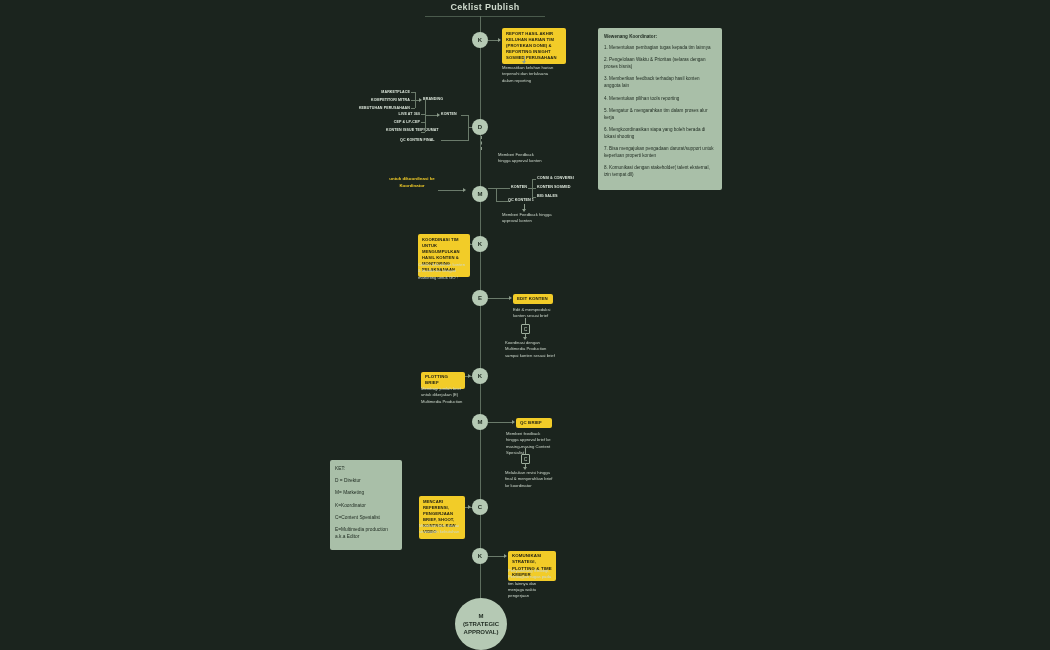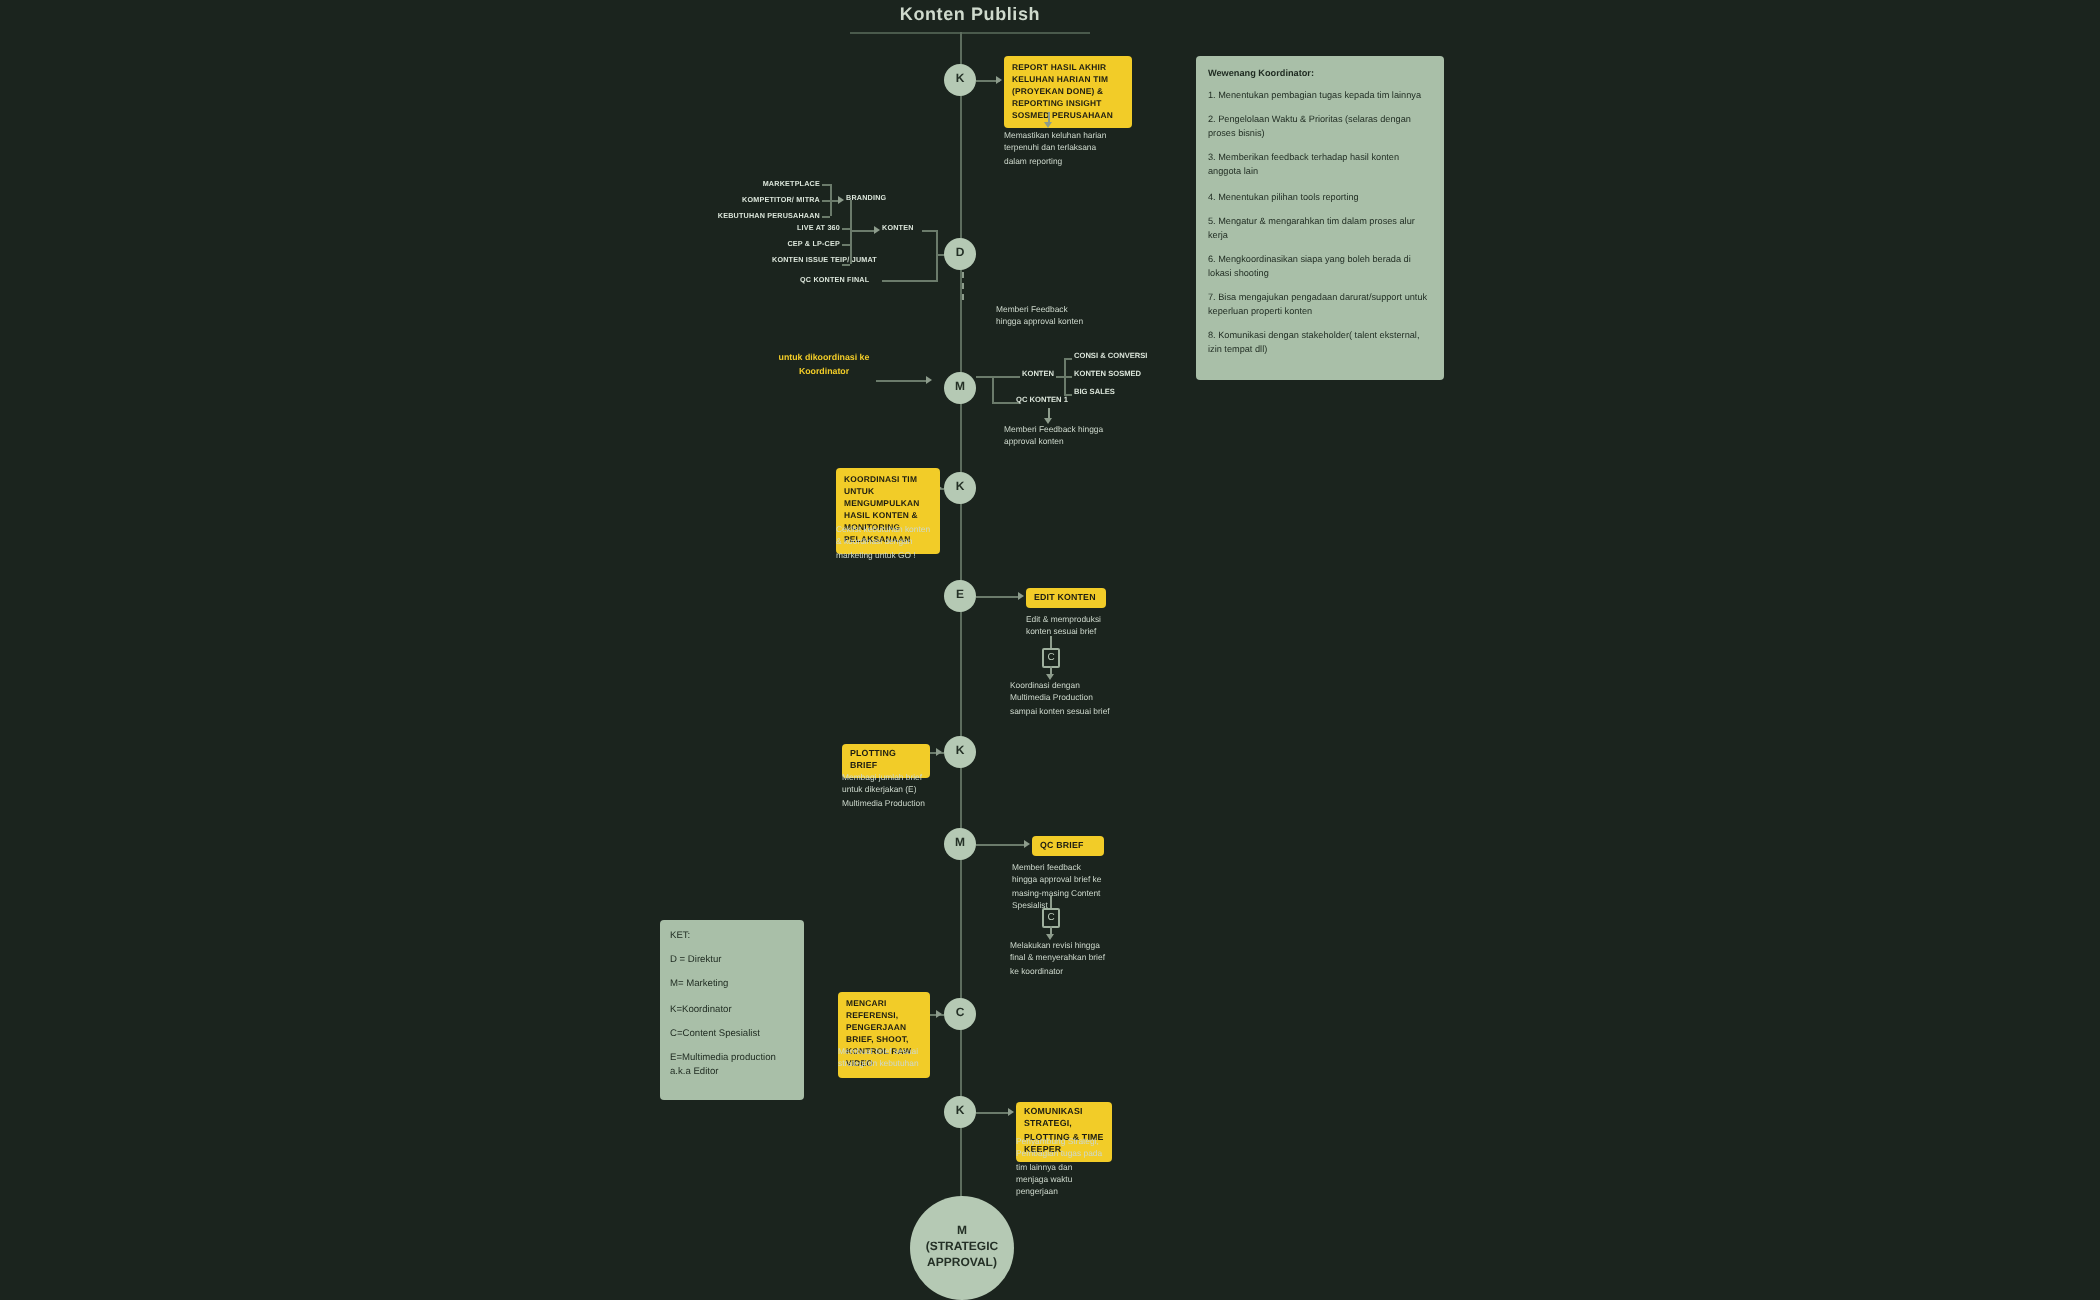--- a/index.html
+++ b/index.html
@@ -100,21 +100,21 @@
     display:flex;align-items:center;justify-content:center;
     font-size:5px;color:#b9c9b8;
   }
 </style>
 </head>
 <body>
 
 <div id="canvas">
 
   <div class="abs" id="title-wrap">
-    <div id="page-title">Konten Publish</div>
+    <div id="page-title">Ceklist Publish</div>
   </div>
   <div class="abs" id="title-rule"></div>
 
   <div class="abs" id="spine"></div>
 
   <div class="abs node" style="left:472px;top:32px;">K</div>
   <div class="abs hline" style="left:488px;top:40px;width:12px;"></div>
   <div class="abs arrow-r" style="left:498px;top:38px;"></div>
 
   <div class="abs ybox" style="left:502px;top:28px;width:56px;">REPORT HASIL AKHIR KELUHAN HARIAN TIM (PROYEKAN DONE) &amp; REPORTING INSIGHT SOSMED PERUSAHAAN</div>

